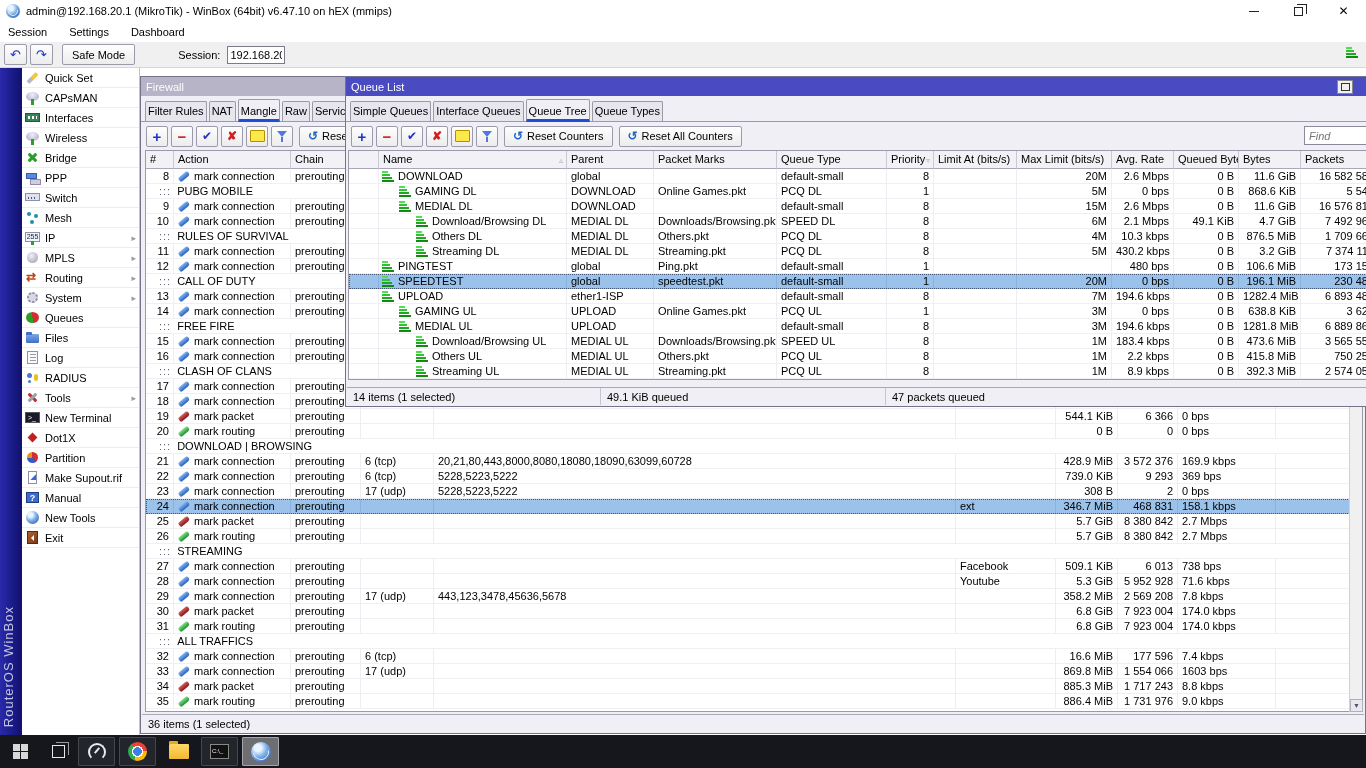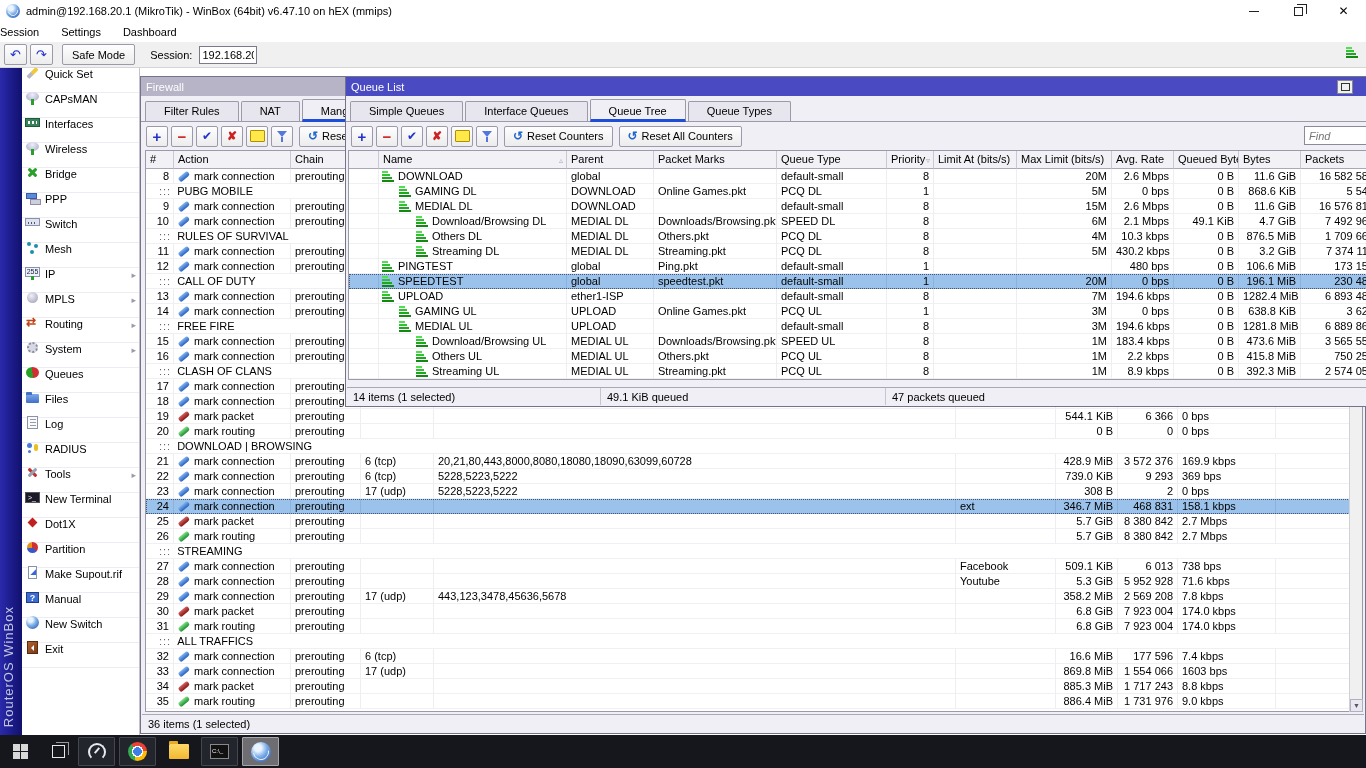--- a/index.html
+++ b/index.html
@@ -11,42 +11,42 @@
   .globe{display:inline-block;border-radius:50%;background:radial-gradient(circle at 35% 30%,#eaf4ff 0 18%,#7fb0e8 45%,#2858b0 92%);position:relative}
   .globe::after{content:"";position:absolute;inset:2px;border:1.5px solid rgba(255,255,255,.85);border-top-color:transparent;border-left-color:transparent;border-radius:50%;transform:rotate(35deg)}
   .t-ico{width:14px;height:14px}
   .win-controls{position:absolute;right:0;top:0;height:22px;display:flex}
   .wc{width:45px;height:22px;display:flex;align-items:center;justify-content:center}
   .wc .bar{width:10px;height:1px;background:#222}
   .wc .boxes{width:9px;height:9px;border:1px solid #222;position:relative;background:#fff}
   .wc .boxes::before{content:"";position:absolute;left:2px;top:-4px;width:9px;height:9px;border:1px solid #222;border-bottom:none;border-left:none}
   .wc .x{font-size:12px;line-height:12px}
 
-  .menubar{position:absolute;left:0;top:22px;width:1366px;height:20px;background:#fff;display:flex;align-items:center;gap:22px}
+  .menubar{position:absolute;left:0;top:22px;width:1366px;height:20px;background:#fff;display:flex;align-items:center;padding-left:8px;gap:22px}
   .menubar span{cursor:default}
 
   .main-toolbar{position:absolute;left:0;top:42px;width:1366px;height:26px;background:#f0f0f0;border-bottom:1px solid #d5d5d5;display:flex;align-items:center;gap:3px;padding-left:4px}
   .mtb{width:23px;height:21px;background:linear-gradient(#fefefe,#ececec);border:1px solid #9a9aaa;border-radius:2px;display:flex;align-items:center;justify-content:center;color:#2233cc;font-size:13px}
   .btn-text{height:21px;background:linear-gradient(#fefefe,#ececec);border:1px solid #9a9aaa;border-radius:2px;display:flex;align-items:center;padding:0 9px;margin-left:6px}
-  .sess-label{margin-left:12px}
+  .sess-label{margin-left:40px}
   .sess-input{width:58px;height:18px;border:1px solid #7a7a8a;background:#fff;font-size:11px;padding:0 2px;margin-left:4px}
   .conn-ind{position:absolute;right:8px;top:5px}
 
   
   .qicon{display:inline-block;width:12px;height:11px;flex:0 0 12px;background:
     linear-gradient(#128a12,#128a12) 0 9px/12px 2px,
     linear-gradient(#1fa81f,#1fa81f) 0 6px/10px 2px,
     linear-gradient(#2fc42f,#2fc42f) 0 3px/8px 2px,
     linear-gradient(#52dd52,#52dd52) 0 0/6px 2px;background-repeat:no-repeat}
 
   
   .brand-strip{position:absolute;left:0;top:68px;width:22px;height:667px;background:linear-gradient(90deg,#2a2aac,#1a1a86 60%,#11116e)}
   .brand-text{position:absolute;left:1px;bottom:8px;width:22px;color:#c2c6dd;font-size:13px;writing-mode:vertical-rl;transform:rotate(180deg);letter-spacing:1px}
   .sidebar{position:absolute;left:22px;top:68px;width:118px;height:667px;background:#fff;border-right:1px solid #c2c2d0;overflow:hidden}
-  .snav{display:flex;align-items:flex-end;gap:5px;height:20px;padding:12px 3px;border-bottom:1px solid #ececf2;position:relative;cursor:default}
+  .snav{display:flex;align-items:center;gap:5px;height:20px;padding:0 3px;border-bottom:1px solid #ececf2;position:relative;cursor:default}
   .snav .arr{display:none}
   .snav[data-arrow="true"] .arr{display:block;position:absolute;right:3px;color:#99a;font-size:9px}
   .sic{width:15px;height:15px;position:relative;flex:0 0 15px;display:inline-block}
 
   [data-id="quick-set"] .sic::before{content:"";position:absolute;left:1px;top:6px;width:13px;height:4px;background:linear-gradient(90deg,#b8b8c4 0 45%,#f0c840 45%);transform:rotate(-45deg);border-radius:1px}
   [data-id="capsman"] .sic::before,[data-id="wireless"] .sic::before{content:"";position:absolute;left:1px;top:2px;width:13px;height:9px;border-radius:50%;background:radial-gradient(circle at 50% 30%,#eef,#a8a8c0)}
   [data-id="capsman"] .sic::after,[data-id="wireless"] .sic::after{content:"";position:absolute;left:6px;bottom:0;width:3px;height:6px;background:#2aa02a}
   [data-id="interfaces"] .sic::before{content:"";position:absolute;left:0;right:0;top:3px;bottom:3px;background:#37825a;border:1px solid #1c5c38}
   [data-id="interfaces"] .sic::after{content:"";position:absolute;left:3px;top:6px;width:9px;height:3px;background:repeating-linear-gradient(90deg,#fff 0 2px,transparent 2px 4px)}
   [data-id="bridge"] .sic::before,[data-id="bridge"] .sic::after{content:"";position:absolute;left:2px;top:6px;width:11px;height:3px;background:#2aa02a;border-radius:1px}
@@ -86,21 +86,21 @@
 
   
   .win{position:absolute;background:#f0eff5;border:1px solid #73738c}
   .win-title{height:19px;display:flex;align-items:center;padding:0 5px;font-size:11px}
   .win-title.active{background:#4a4ac2;color:#fff}
   .win-title.inactive{background:#b7b4c7;color:#fdfdfd}
   .wt-btn{margin-left:auto;width:16px;height:14px;background:#f0f0f0;border:1px solid #888;display:flex;align-items:center;justify-content:center}
   .wt-btn::before{content:"";width:7px;height:6px;border:1px solid #333}
 
   .tabstrip{display:flex;align-items:flex-end;height:26px;padding:3px 4px 0 4px;border-bottom:1px solid #9a9aa8;gap:2px}
-  .tab{height:20px;line-height:18px;padding:0 18px;background:#e7e6ee;border:1px solid #9a9aa8;border-bottom:none;border-radius:2px 2px 0 0;white-space:nowrap;cursor:default}
+  .tab{height:20px;line-height:18px;padding:0 2px;background:#e7e6ee;border:1px solid #9a9aa8;border-bottom:none;border-radius:2px 2px 0 0;white-space:nowrap;cursor:default}
   .tab[data-active="true"]{background:#f0eff5;height:23px;line-height:22px;margin-bottom:-1px;border-bottom:3px solid #1d4ed8}
 
   .wtoolbar{height:28px;display:flex;align-items:center;gap:3px;padding:0 5px}
   .tbtn{width:22px;height:21px;background:linear-gradient(#fefefe,#ececec);border:1px solid #9a9aaa;border-radius:2px;position:relative;display:flex;align-items:center;justify-content:center}
   .tbtn[data-icon="add"]::before{content:"+";color:#2233cc;font-size:15px;font-weight:bold}
   .tbtn[data-icon="remove"]::before{content:"−";color:#cc2222;font-size:15px;font-weight:bold}
   .tbtn[data-icon="enable"]::before{content:"✔";color:#2233cc;font-size:12px}
   .tbtn[data-icon="disable"]::before{content:"✘";color:#cc2222;font-size:12px;font-weight:bold}
   .tbtn[data-icon="comment"]::before{content:"";width:13px;height:10px;background:#ffe84a;border:1px solid #b09000;border-radius:1px}
   .tbtn[data-icon="filter"]::before{content:"";position:absolute;top:4px;left:5px;border-left:5px solid transparent;border-right:5px solid transparent;border-top:6px solid #5577dd}
@@ -347,21 +347,21 @@
       </div>
 
       <div class="snav" data-arrow="false" data-id="manual">
         <span class="sic"></span>
         <span>Manual</span>
 
       </div>
 
       <div class="snav" data-arrow="false" data-id="new-winbox">
         <span class="sic"></span>
-        <span>New Switch</span>
+        <span>New Tools</span>
 
       </div>
 
       <div class="snav" data-arrow="false" data-id="exit">
         <span class="sic"></span>
         <span>Exit</span>
 
       </div>
     </div>
 

